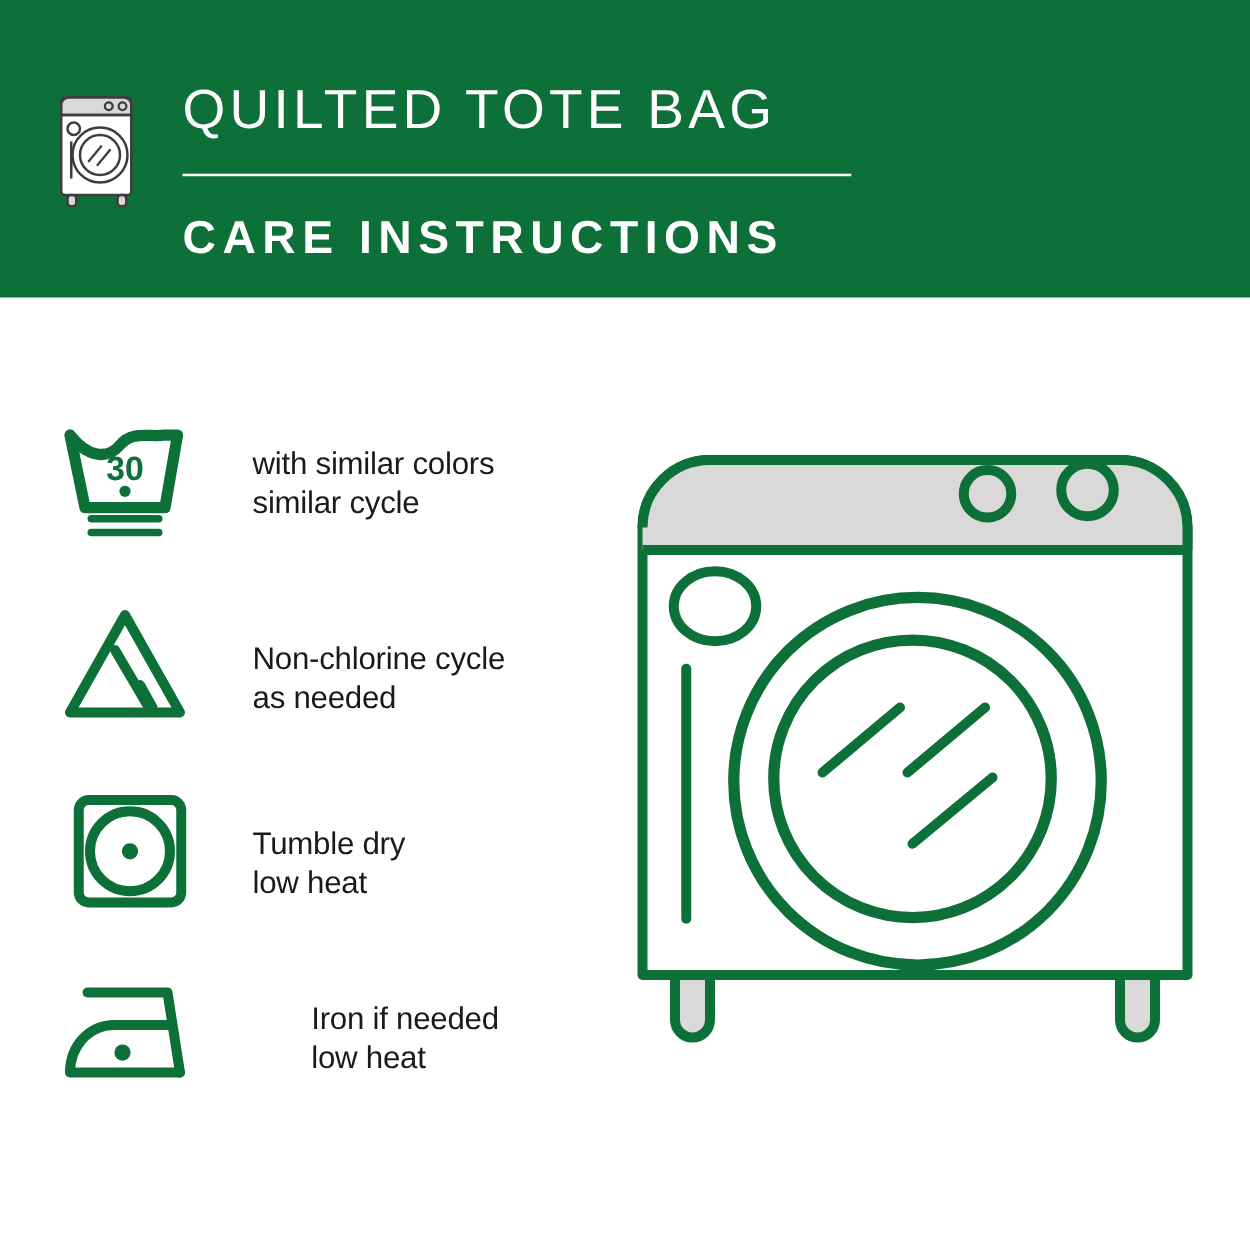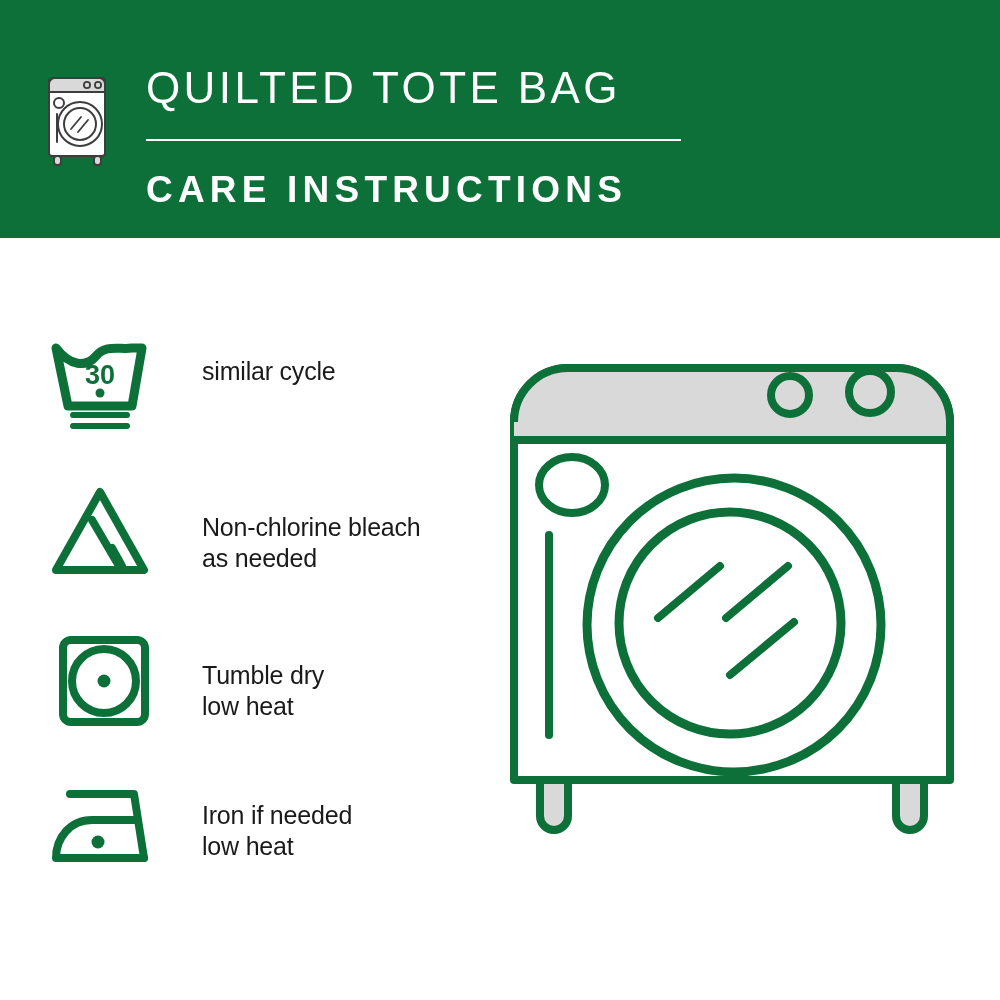--- a/index.html
+++ b/index.html
@@ -72,21 +72,21 @@
     left: 48px;
     top: 336px;
     width: 430px;
   }
   .care-row {
     display: flex;
     align-items: flex-start;
     margin-bottom: 36px;
     min-height: 112px;
   }
-  .care-row:last-child { margin-bottom: 0; }
+  .care-row:last-child { margin-bottom: 0; gap: 47px; }
   .care-symbol {
     width: 118px;
     flex: 0 0 118px;
     display: flex;
     justify-content: flex-start;
   }
   .care-text {
     padding-left: 36px;
     color: #1a1a1a;
     font-size: 25px;
@@ -156,34 +156,35 @@
 
         <text x="52" y="48" font-family="'Liberation Sans', sans-serif" font-size="27" font-weight="700" fill="#0d7038" text-anchor="middle">30</text>
 
         <circle cx="52" cy="57" r="4.5" fill="#0d7038"></circle>
 
         <rect x="22" y="76" width="60" height="6" rx="3" fill="#0d7038"></rect>
         <rect x="22" y="87" width="60" height="6" rx="3" fill="#0d7038"></rect>
       </svg>
     </div>
     <div class="care-text">
+      <div>with similar colors</div>
       <div>similar cycle</div>
     </div>
   </div>
 
   <div class="care-row row-bleach">
     <div class="care-symbol">
       <svg width="110" height="100" viewBox="0 0 110 100">
         <path d="M52 8 L96 86 L8 86 Z" fill="none" stroke="#0d7038" stroke-width="8" stroke-linejoin="round"></path>
         <line x1="44" y1="36" x2="71" y2="82" stroke="#0d7038" stroke-width="8" stroke-linecap="round"></line>
         <line x1="64" y1="64" x2="74" y2="82" stroke="#0d7038" stroke-width="8" stroke-linecap="round"></line>
       </svg>
     </div>
     <div class="care-text">
-      <div>Non-chlorine bleach</div>
+      <div>Non-chlorine cycle</div>
       <div>as needed</div>
     </div>
   </div>
 
   <div class="care-row row-dry">
     <div class="care-symbol">
       <svg width="110" height="100" viewBox="0 0 110 100">
         <rect x="15" y="8" width="82" height="82" rx="8" ry="8" fill="none" stroke="#0d7038" stroke-width="8"></rect>
         <circle cx="56" cy="49" r="32" fill="none" stroke="#0d7038" stroke-width="8"></circle>
         <circle cx="56" cy="49" r="6.5" fill="#0d7038"></circle>

